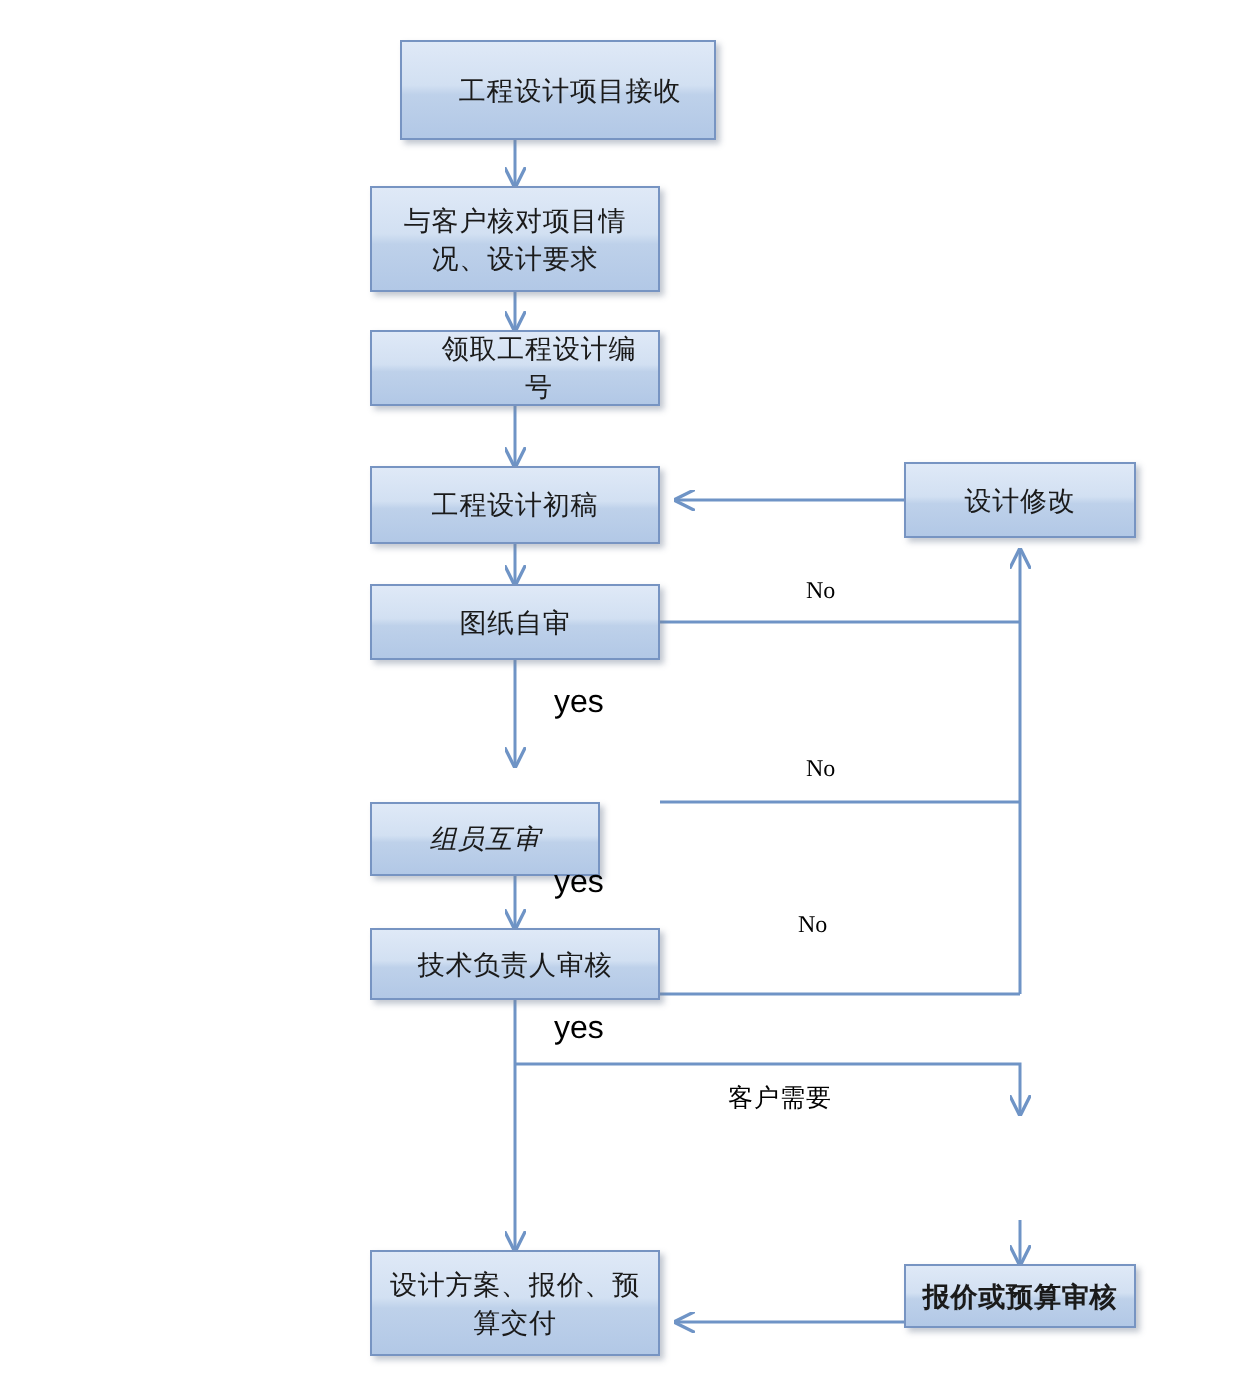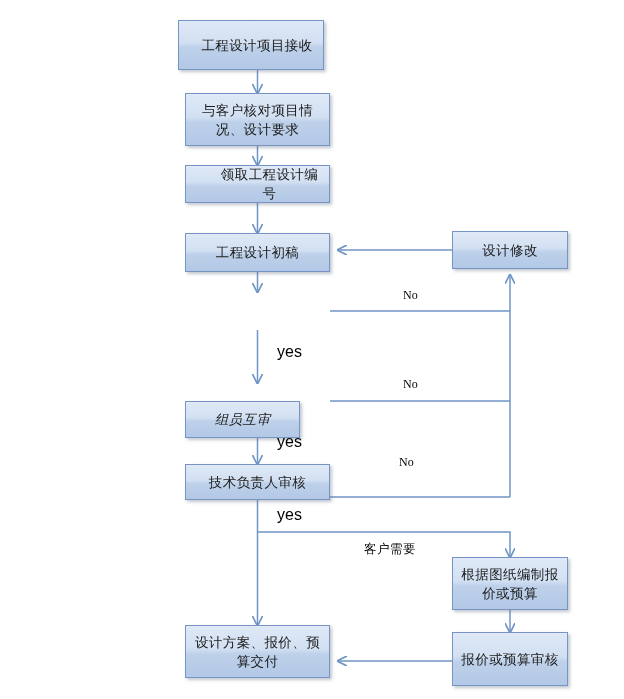--- a/index.html
+++ b/index.html
@@ -91,54 +91,54 @@
       <path d="M 452 661 L 338 661"></path>
     </g>
 
     <g stroke="#6f94c6" stroke-width="1.5" fill="none">
       <path d="M 330 311 L 510 311"></path>
       <path d="M 330 401 L 510 401"></path>
       <path d="M 330 497 L 510 497"></path>
     </g>
   </svg>
 
-  <div class="node" style="left:178px; top:20px; width:146px; height:50px;padding-left:12px;">
+  <div class="node" style="left:200px; top:20px; width:158px; height:50px;padding-left:12px;">
     <span>工程设计项目接收</span>
   </div>
 
   <div class="node" style="left:185px; top:93px; width:145px; height:53px;">
     <span>与客户核对项目情况、设计要求</span>
   </div>
 
   <div class="node" style="left:185px; top:165px; width:145px; height:38px;padding-left:24px;">
     <span>领取工程设计编号</span>
   </div>
 
   <div class="node" style="left:185px; top:233px; width:145px; height:39px;">
     <span>工程设计初稿</span>
   </div>
 
+  <div class="node" style="left:185px; top:292px; width:145px; height:38px;">
+    <span>图纸自审</span>
+  </div>
 
   <div class="node" style="left:185px; top:401px; width:115px; height:37px;font-style:italic;">
     <span>组员互审</span>
   </div>
 
   <div class="node" style="left:185px; top:464px; width:145px; height:36px;">
     <span>技术负责人审核</span>
   </div>
 
   <div class="node" style="left:452px; top:231px; width:116px; height:38px;">
     <span>设计修改</span>
   </div>
 
-  <div class="node" style="left:452px; top:557px; width:116px; height:53px;">
-    <span>根据图纸编制报价或预算</span>
-  </div>
 
-  <div class="node" style="left:452px; top:632px; width:116px; height:54px;">
+  <div class="node" style="left:452px; top:632px; width:116px; height:32px;font-weight:bold;">
     <span>报价或预算审核</span>
   </div>
 
   <div class="node" style="left:185px; top:625px; width:145px; height:53px;justify-content:center;">
     <span>设计方案、报价、预算交付</span>
   </div>
 
   <div class="edge-label serif" style="left:403px; top:288px;">No</div>
 
   <div class="edge-label serif" style="left:403px; top:377px;">No</div>

